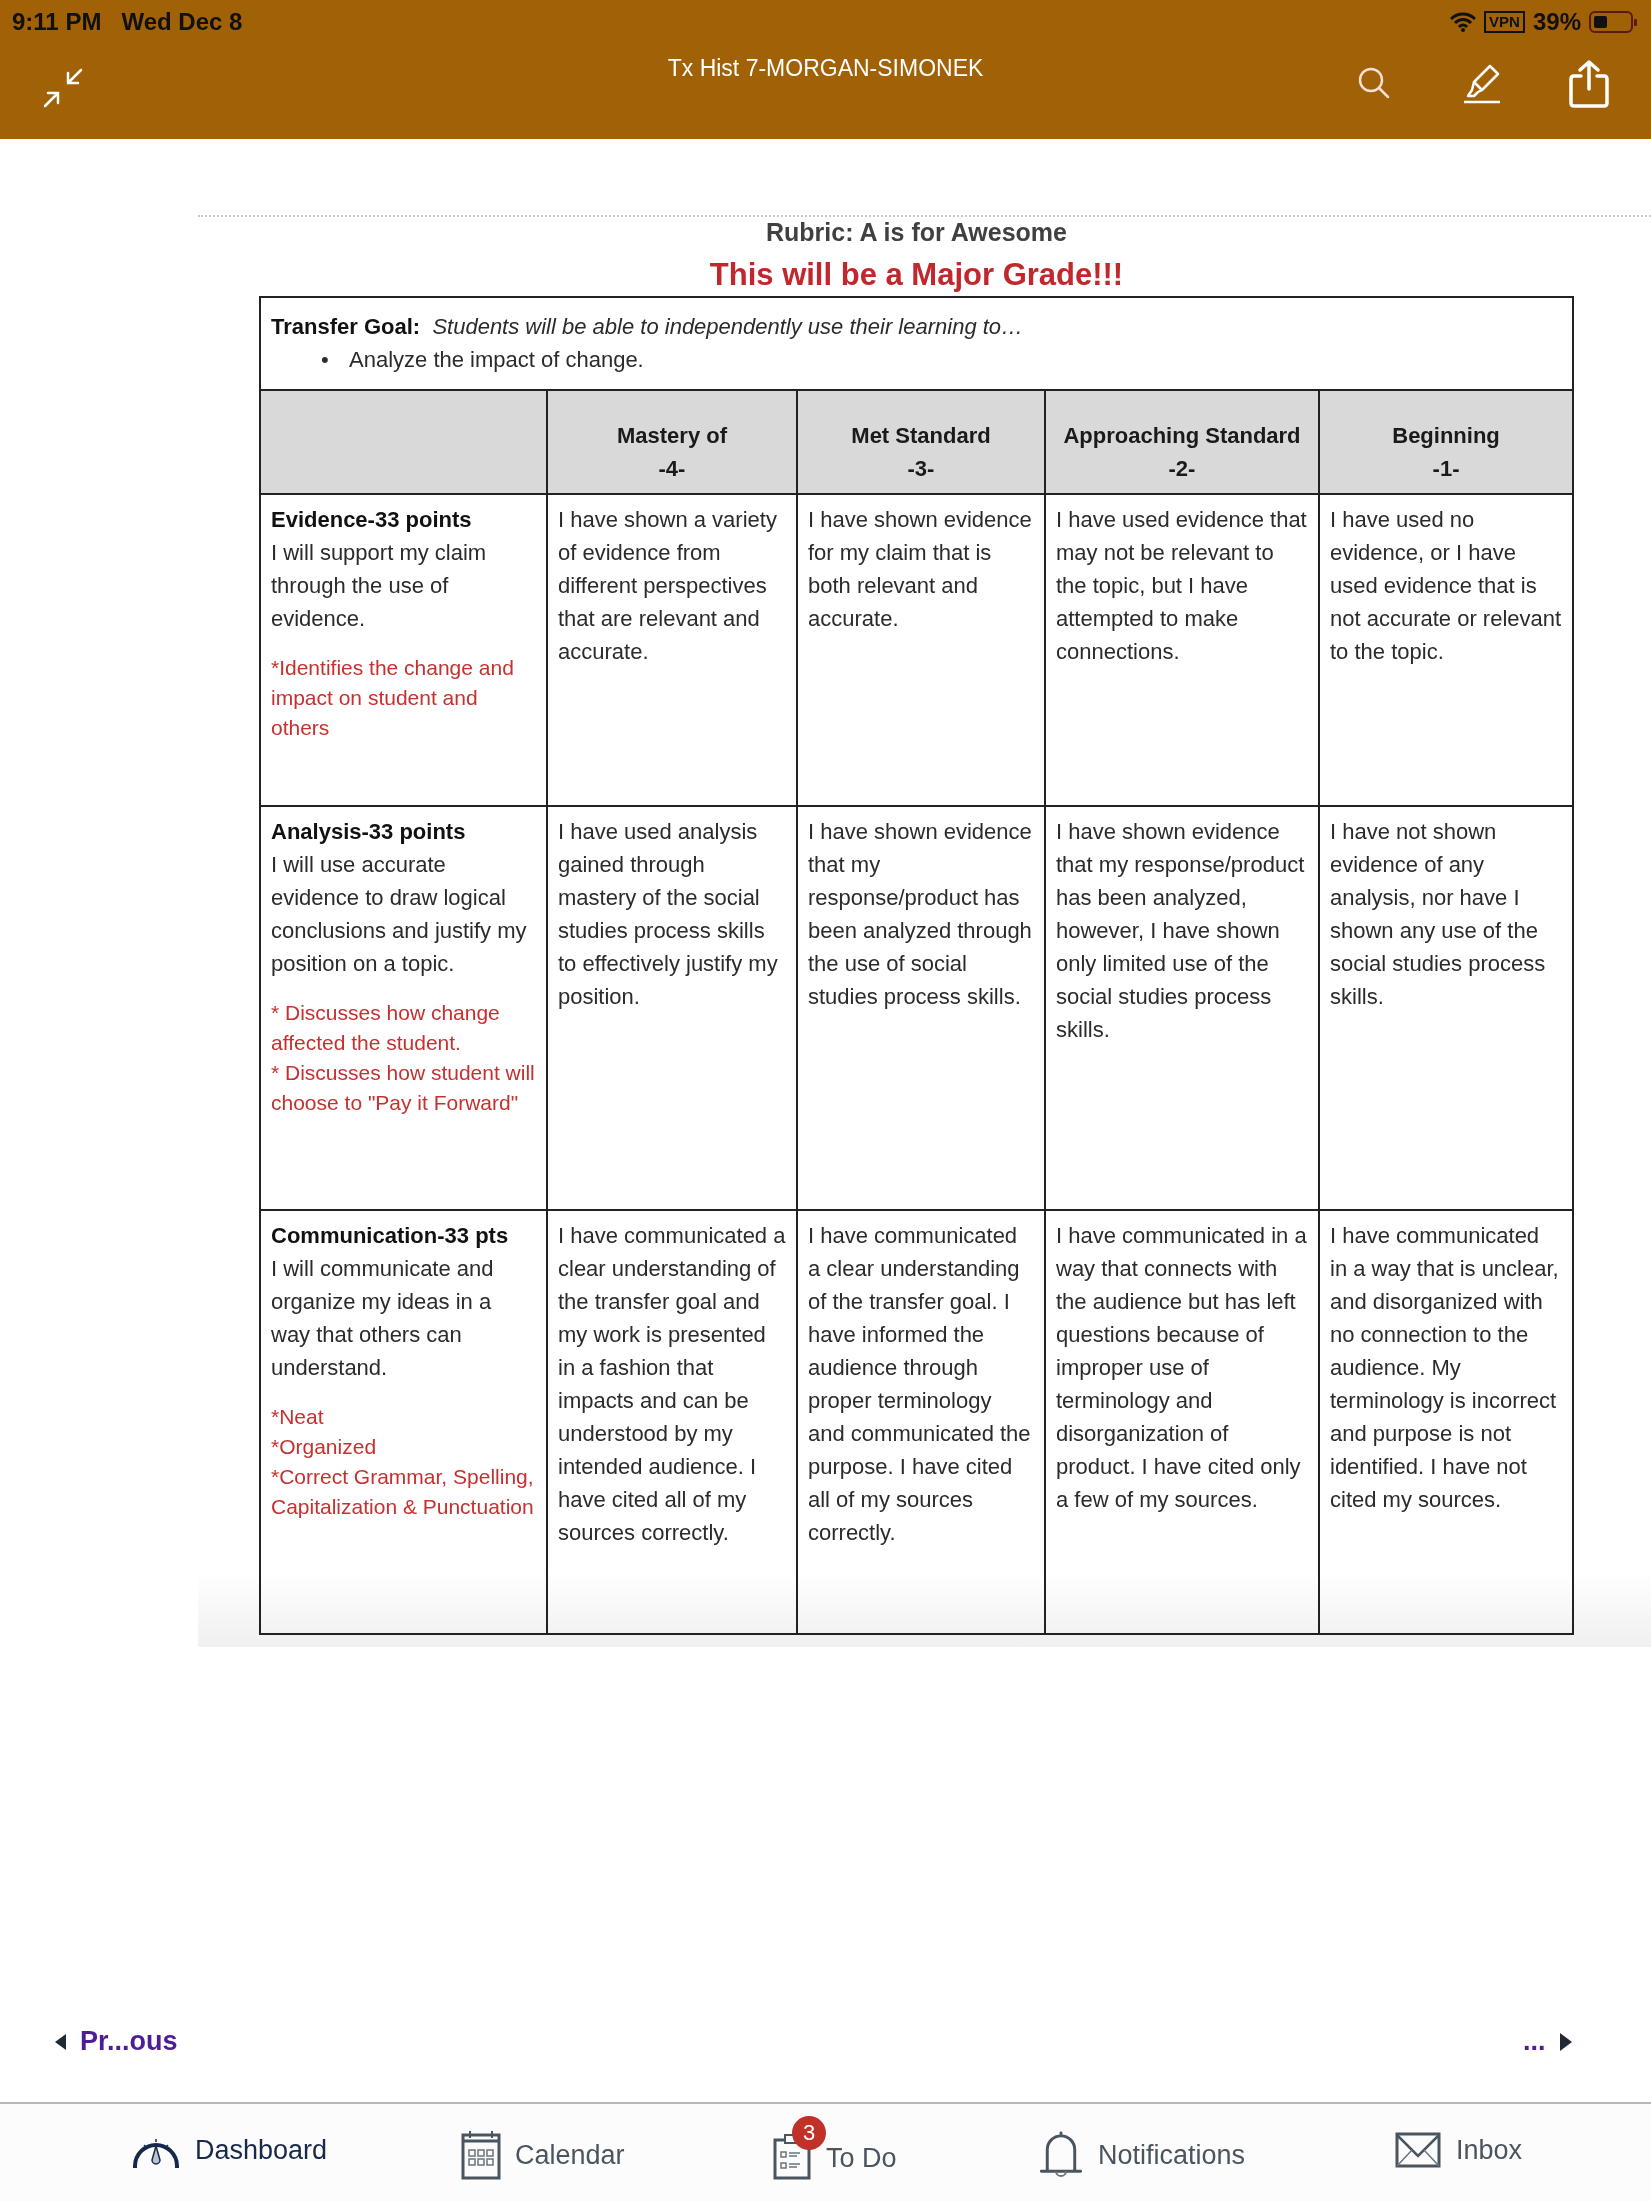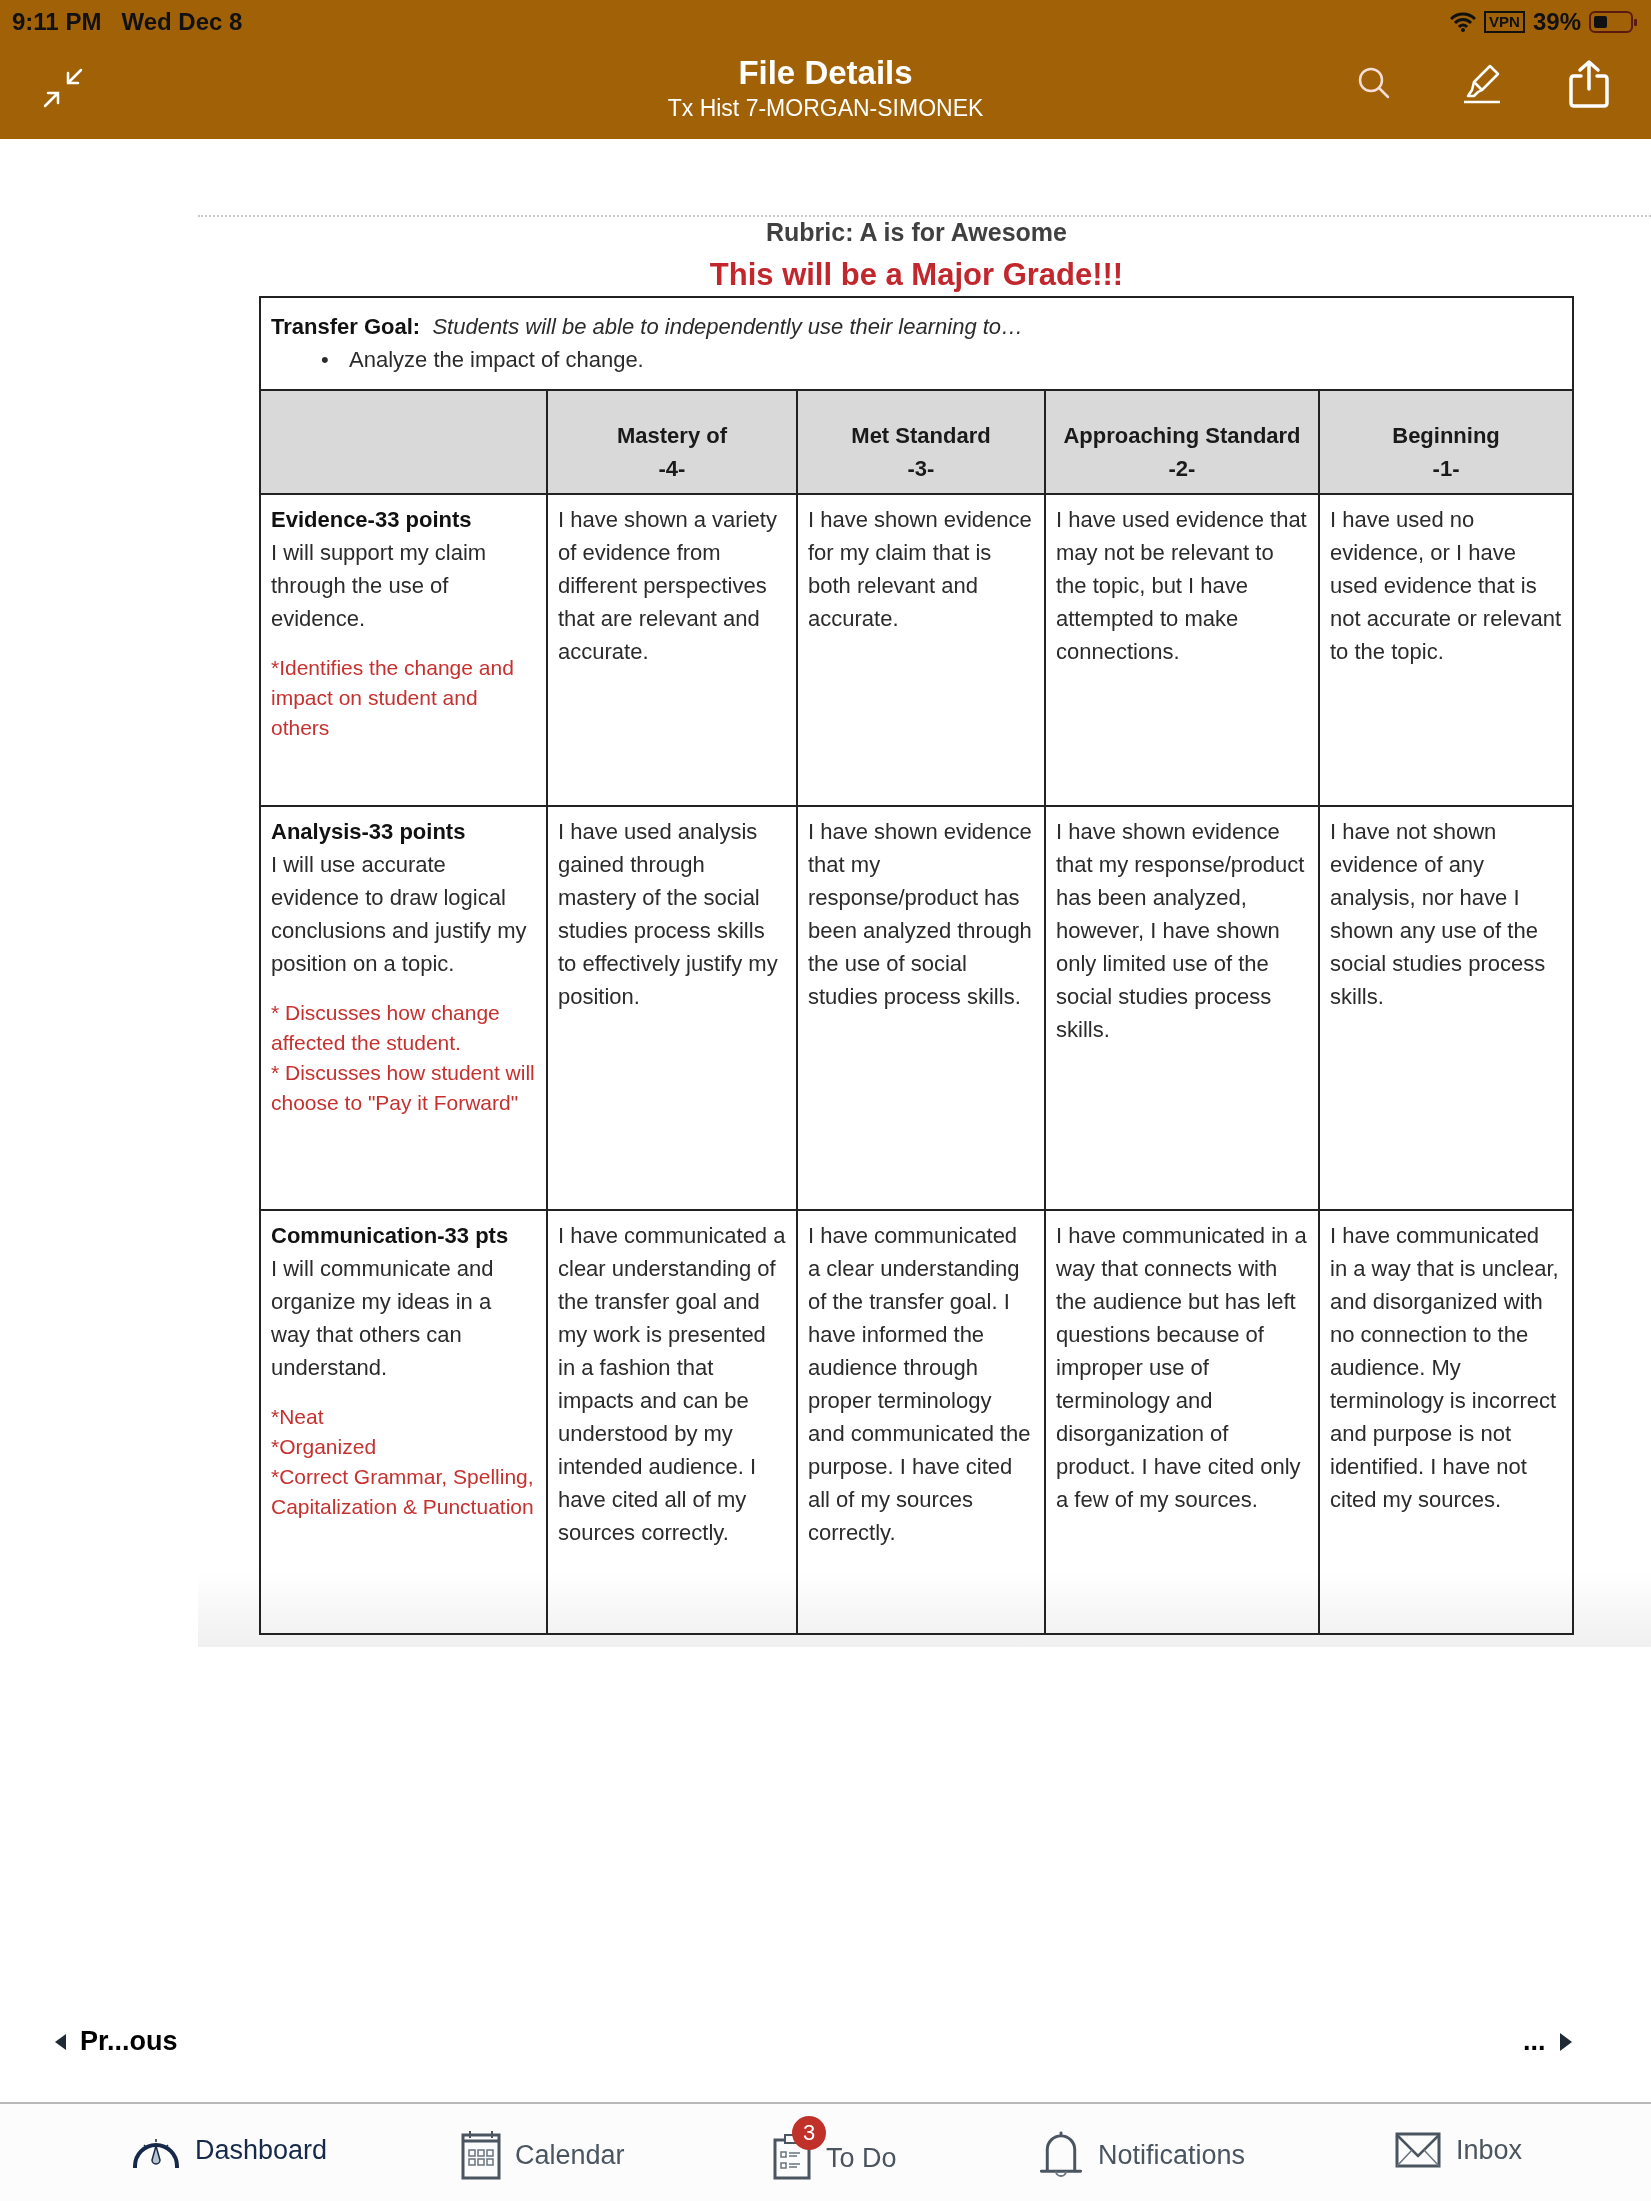--- a/index.html
+++ b/index.html
@@ -38,21 +38,21 @@
   .goal-bullet::before { content: "•"; position: absolute; left: 50px; }
   .goal-bullet span { margin-left: 32px; }
   tr.head th { background: #d9d9d9; height: 73px; font-weight: bold; text-align: center; color: #1a1a1a; padding-top: 28px; }
   tr.r1 td { height: 312px; }
   tr.r2 td { height: 404px; }
   tr.r3 td { height: 424px; }
   .crit-title { font-weight: bold; color: #111; }
   .note { color: #C6312F; font-size: 21px; line-height: 30px; margin-top: 18px; white-space: pre-line; }
 
   
-  .pager { position: absolute; top: 2026px; font-size: 27px; font-weight: bold; color: #000000; display: flex; align-items: center; gap: 14px; cursor: pointer; }
+  .pager { position: absolute; top: 2026px; font-size: 27px; font-weight: bold; color: #4c1d95; display: flex; align-items: center; gap: 14px; cursor: pointer; }
   .tri-left { width: 0; height: 0; border-top: 8px solid transparent; border-bottom: 8px solid transparent; border-right: 11px solid #1f2a35; }
   .tri-right { width: 0; height: 0; border-top: 9px solid transparent; border-bottom: 9px solid transparent; border-left: 12px solid #1f2a35; }
 
   
   .tabbar { position: absolute; left: 0; top: 2102px; width: 1651px; height: 100px; background: #fcfcfc; border-top: 2px solid #b8b8b8; }
   .tab { position: absolute; top: 26px; display: flex; align-items: center; gap: 14px; font-size: 27px; color: #4a5560; cursor: pointer; }
   .tab.active { color: #17294a; }
   .badge { position: absolute; width: 34px; height: 34px; border-radius: 50%; background: #C0312A; color: #fff; font-size: 22px; text-align: center; line-height: 34px; }
 </style>
 </head>
@@ -79,21 +79,20 @@
   <div class="hbtn" style="left:38px; top:63px;">
     <svg width="44" height="44" viewBox="0 0 44 44">
       <g stroke="#fff" stroke-width="2.5" fill="none" stroke-linecap="round">
         <path d="M40 4 L27 17 M27 7 L27 17 L37 17"></path>
         <path d="M4 40 L17 27 M7 27 L17 27 L17 37"></path>
       </g>
     </svg>
   </div>
 
   <div class="title-block">
-    <div class="t1">File Details</div>
     <div class="t2">Tx Hist 7-MORGAN-SIMONEK</div>
   </div>
 
   <div class="hbtn" style="left:1350px;">
     <svg width="40" height="40" viewBox="0 0 40 40">
       <circle cx="16" cy="16" r="11" fill="none" stroke="#f6ddd8" stroke-width="2.5"></circle>
       <line x1="24" y1="24" x2="33" y2="33" stroke="#f6ddd8" stroke-width="2.5" stroke-linecap="round"></line>
     </svg>
   </div>
   <div class="hbtn" style="left:1457px;">

